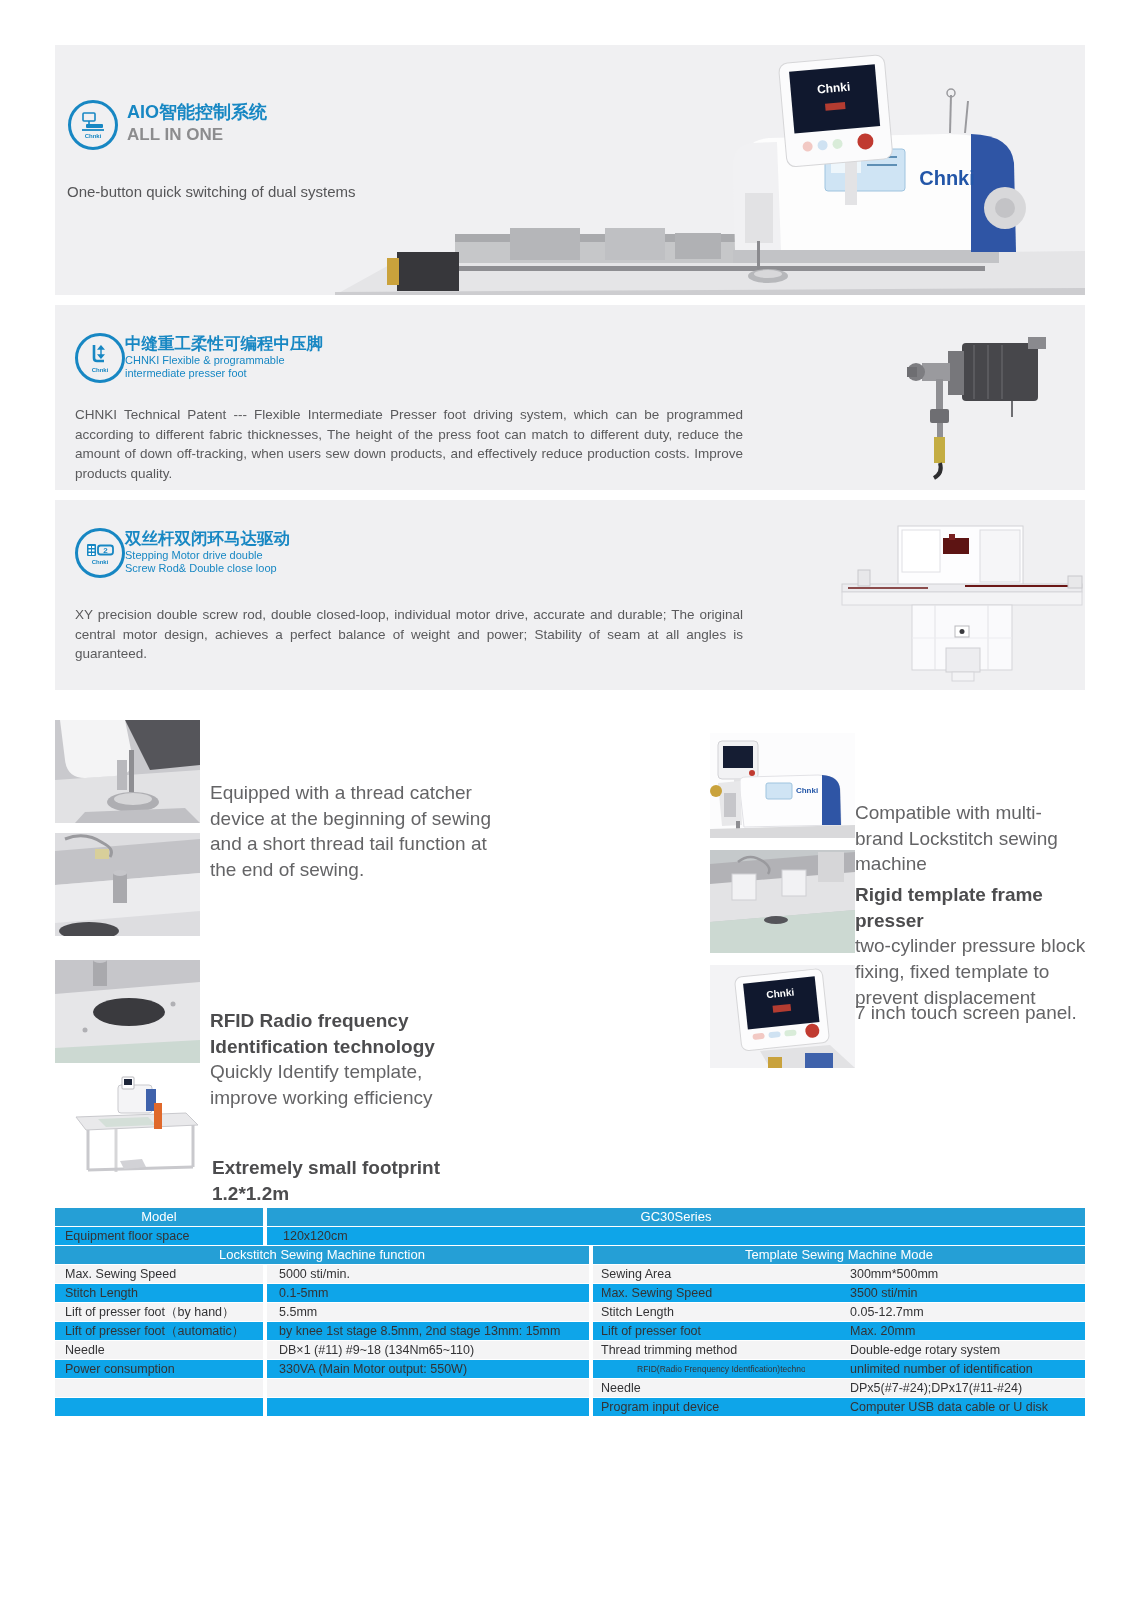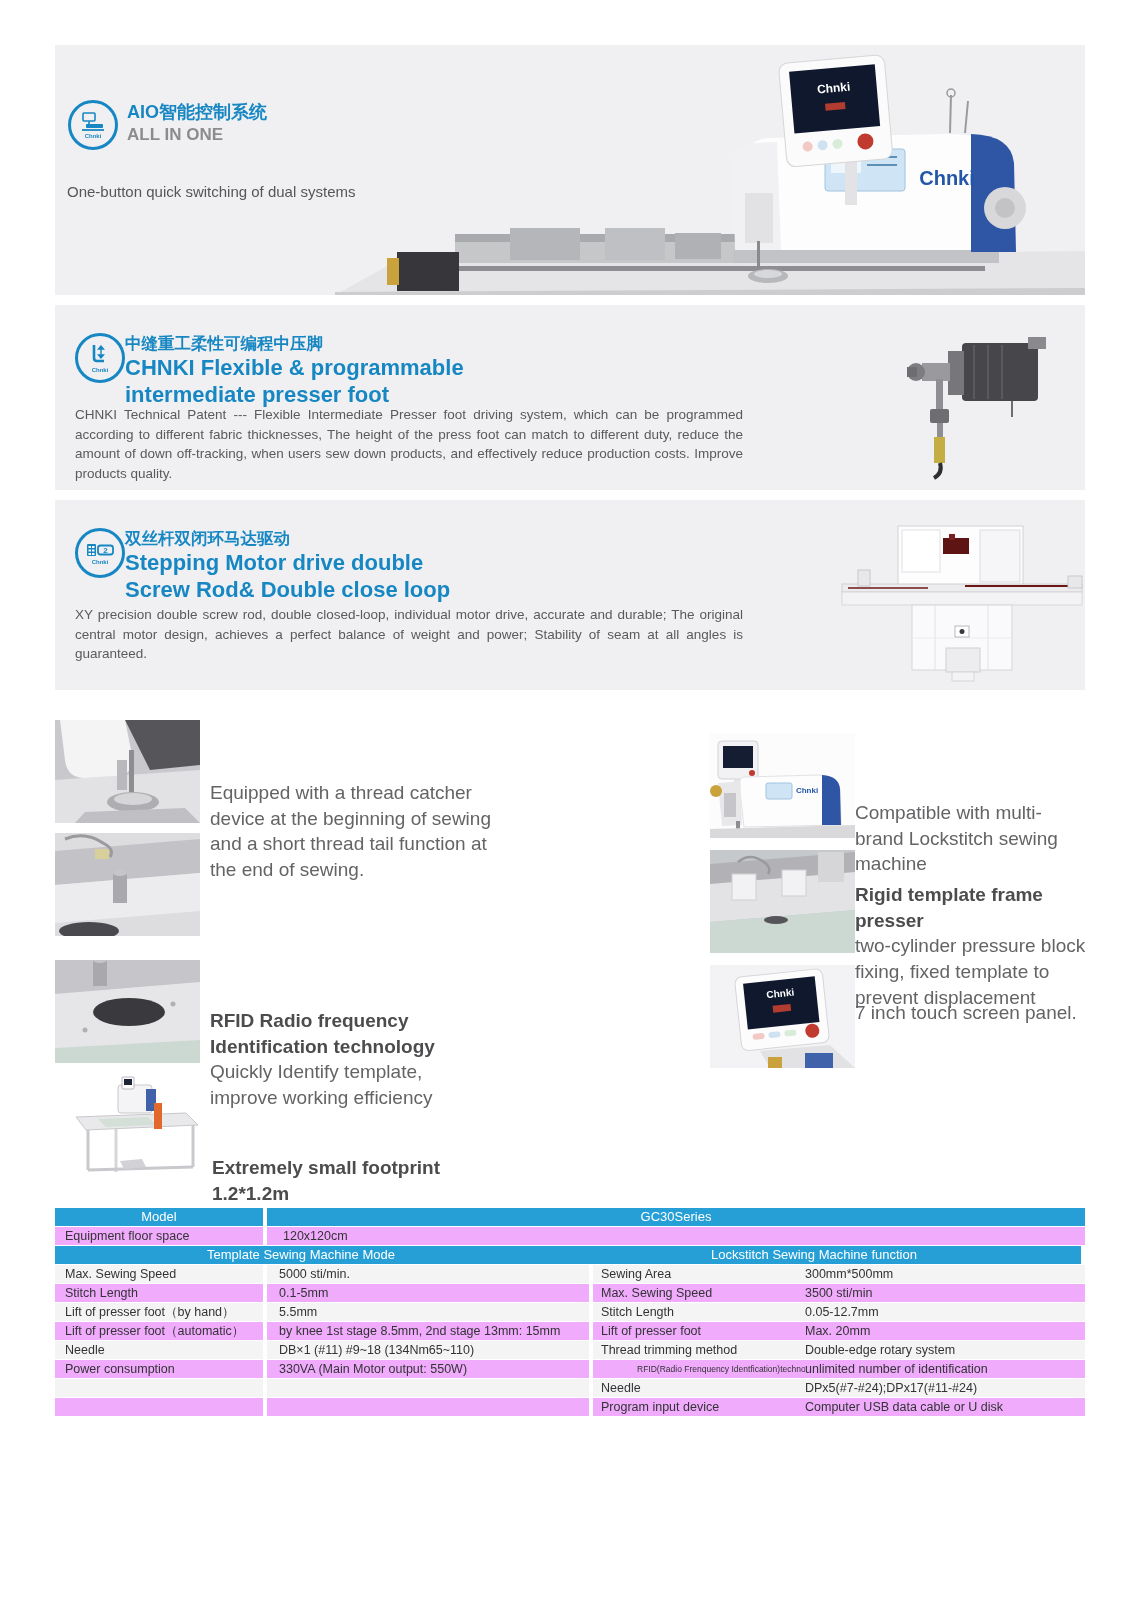--- a/index.html
+++ b/index.html
@@ -7,39 +7,39 @@
   .page{position:relative;width:1140px;height:1600px;overflow:hidden;background:#fff;}
   .sec{position:absolute;left:55px;width:1030px;background:#f0f0f2;}
   .sec1{top:45px;height:250px;}
   .sec2{top:305px;height:185px;}
   .sec3{top:500px;height:190px;}
   .icon-badge{position:absolute;width:50px;height:50px;border:3px solid #1787c3;border-radius:50%;box-sizing:border-box;display:flex;align-items:center;justify-content:center;flex-direction:column;background:transparent;}
   .icon-badge svg{display:block;}
   .icon-brand{font-size:6px;font-weight:bold;color:#1787c3;line-height:6px;margin-top:1px;}
   .head-zh{font-size:18px;font-weight:bold;color:#1787c3;line-height:1.25;}
   .head-en-gray{font-size:17px;font-weight:bold;color:#8c8c8e;line-height:1.25;}
-  .head-en-blue{font-size:22px;font-weight:bold;color:#1787c3;line-height:1.25;}
+  .head-en-blue{font-size:11px;font-weight:normal;color:#1787c3;line-height:1.25;}
   .body-text{font-size:13.5px;color:#5a5a5c;line-height:1.45;text-align:justify;}
   .note-text{font-size:15px;color:#565658;}
   .thumb{position:absolute;overflow:hidden;}
   .feat-text{position:absolute;font-size:19px;color:#646466;line-height:1.35;}
   .feat-title{font-weight:bold;color:#4c4c4e;}
   
   .spec-table{position:absolute;left:55px;top:1208px;width:1030px;}
   .t-row{display:flex;height:18px;margin-bottom:1px;}
   .cell{box-sizing:border-box;font-size:12.5px;line-height:18px;color:#333335;white-space:nowrap;overflow:hidden;}
   .c1{width:208px;margin-right:4px;padding-left:10px;}
   .c2{width:322px;margin-right:4px;padding-left:12px;}
-  .c34{flex:1;display:flex;}
+  .c34{flex:1;display:flex;gap:45px;}
   .r1{width:212px;padding-left:8px;box-sizing:border-box;font-size:12.5px;line-height:18px;white-space:nowrap;overflow:hidden;}
   .r2{flex:1;font-size:12.5px;line-height:18px;white-space:nowrap;overflow:hidden;}
   .tiny{font-size:8.5px;padding-left:44px;}
   .bg-blue{background:#259fd6;color:#ffffff;}
   .bg-light{background:#f4f4f5;}
-  .bg-gray{background:#f0abfc;}
+  .bg-gray{background:#0ea5e9;}
   .center{text-align:center;padding-left:0;}
   .half-left{width:534px;margin-right:4px;}
   .half-right{flex:1;}
   .hdr{font-size:13px;}
 </style>
 </head>
 <body>
 
 <div class="page">
 
@@ -300,22 +300,22 @@
   <div class="spec-table">
     <div class="t-row">
       <div class="cell c1 bg-blue center hdr">Model</div>
       <div class="cell bg-blue center hdr" style="flex:1;">GC30Series</div>
     </div>
     <div class="t-row">
       <div class="cell c1 bg-gray">Equipment floor space</div>
       <div class="cell bg-gray" style="flex:1;padding-left:16px;">120x120cm</div>
     </div>
     <div class="t-row">
+      <div class="cell bg-blue center hdr half-left">Lockstitch Sewing Machine function</div>
       <div class="cell bg-blue center hdr half-right">Template Sewing Machine Mode</div>
-      <div class="cell bg-blue center hdr half-left">Lockstitch Sewing Machine function</div>
     </div>
 
     <div class="t-row">
       <div class="cell c1 bg-light">Max. Sewing Speed</div>
       <div class="cell c2 bg-light">5000 sti/min.</div>
       <div class="cell c34 bg-light">
         <span class="r1">Sewing Area</span>
         <span class="r2">300mm*500mm</span>
       </div>
     </div>

